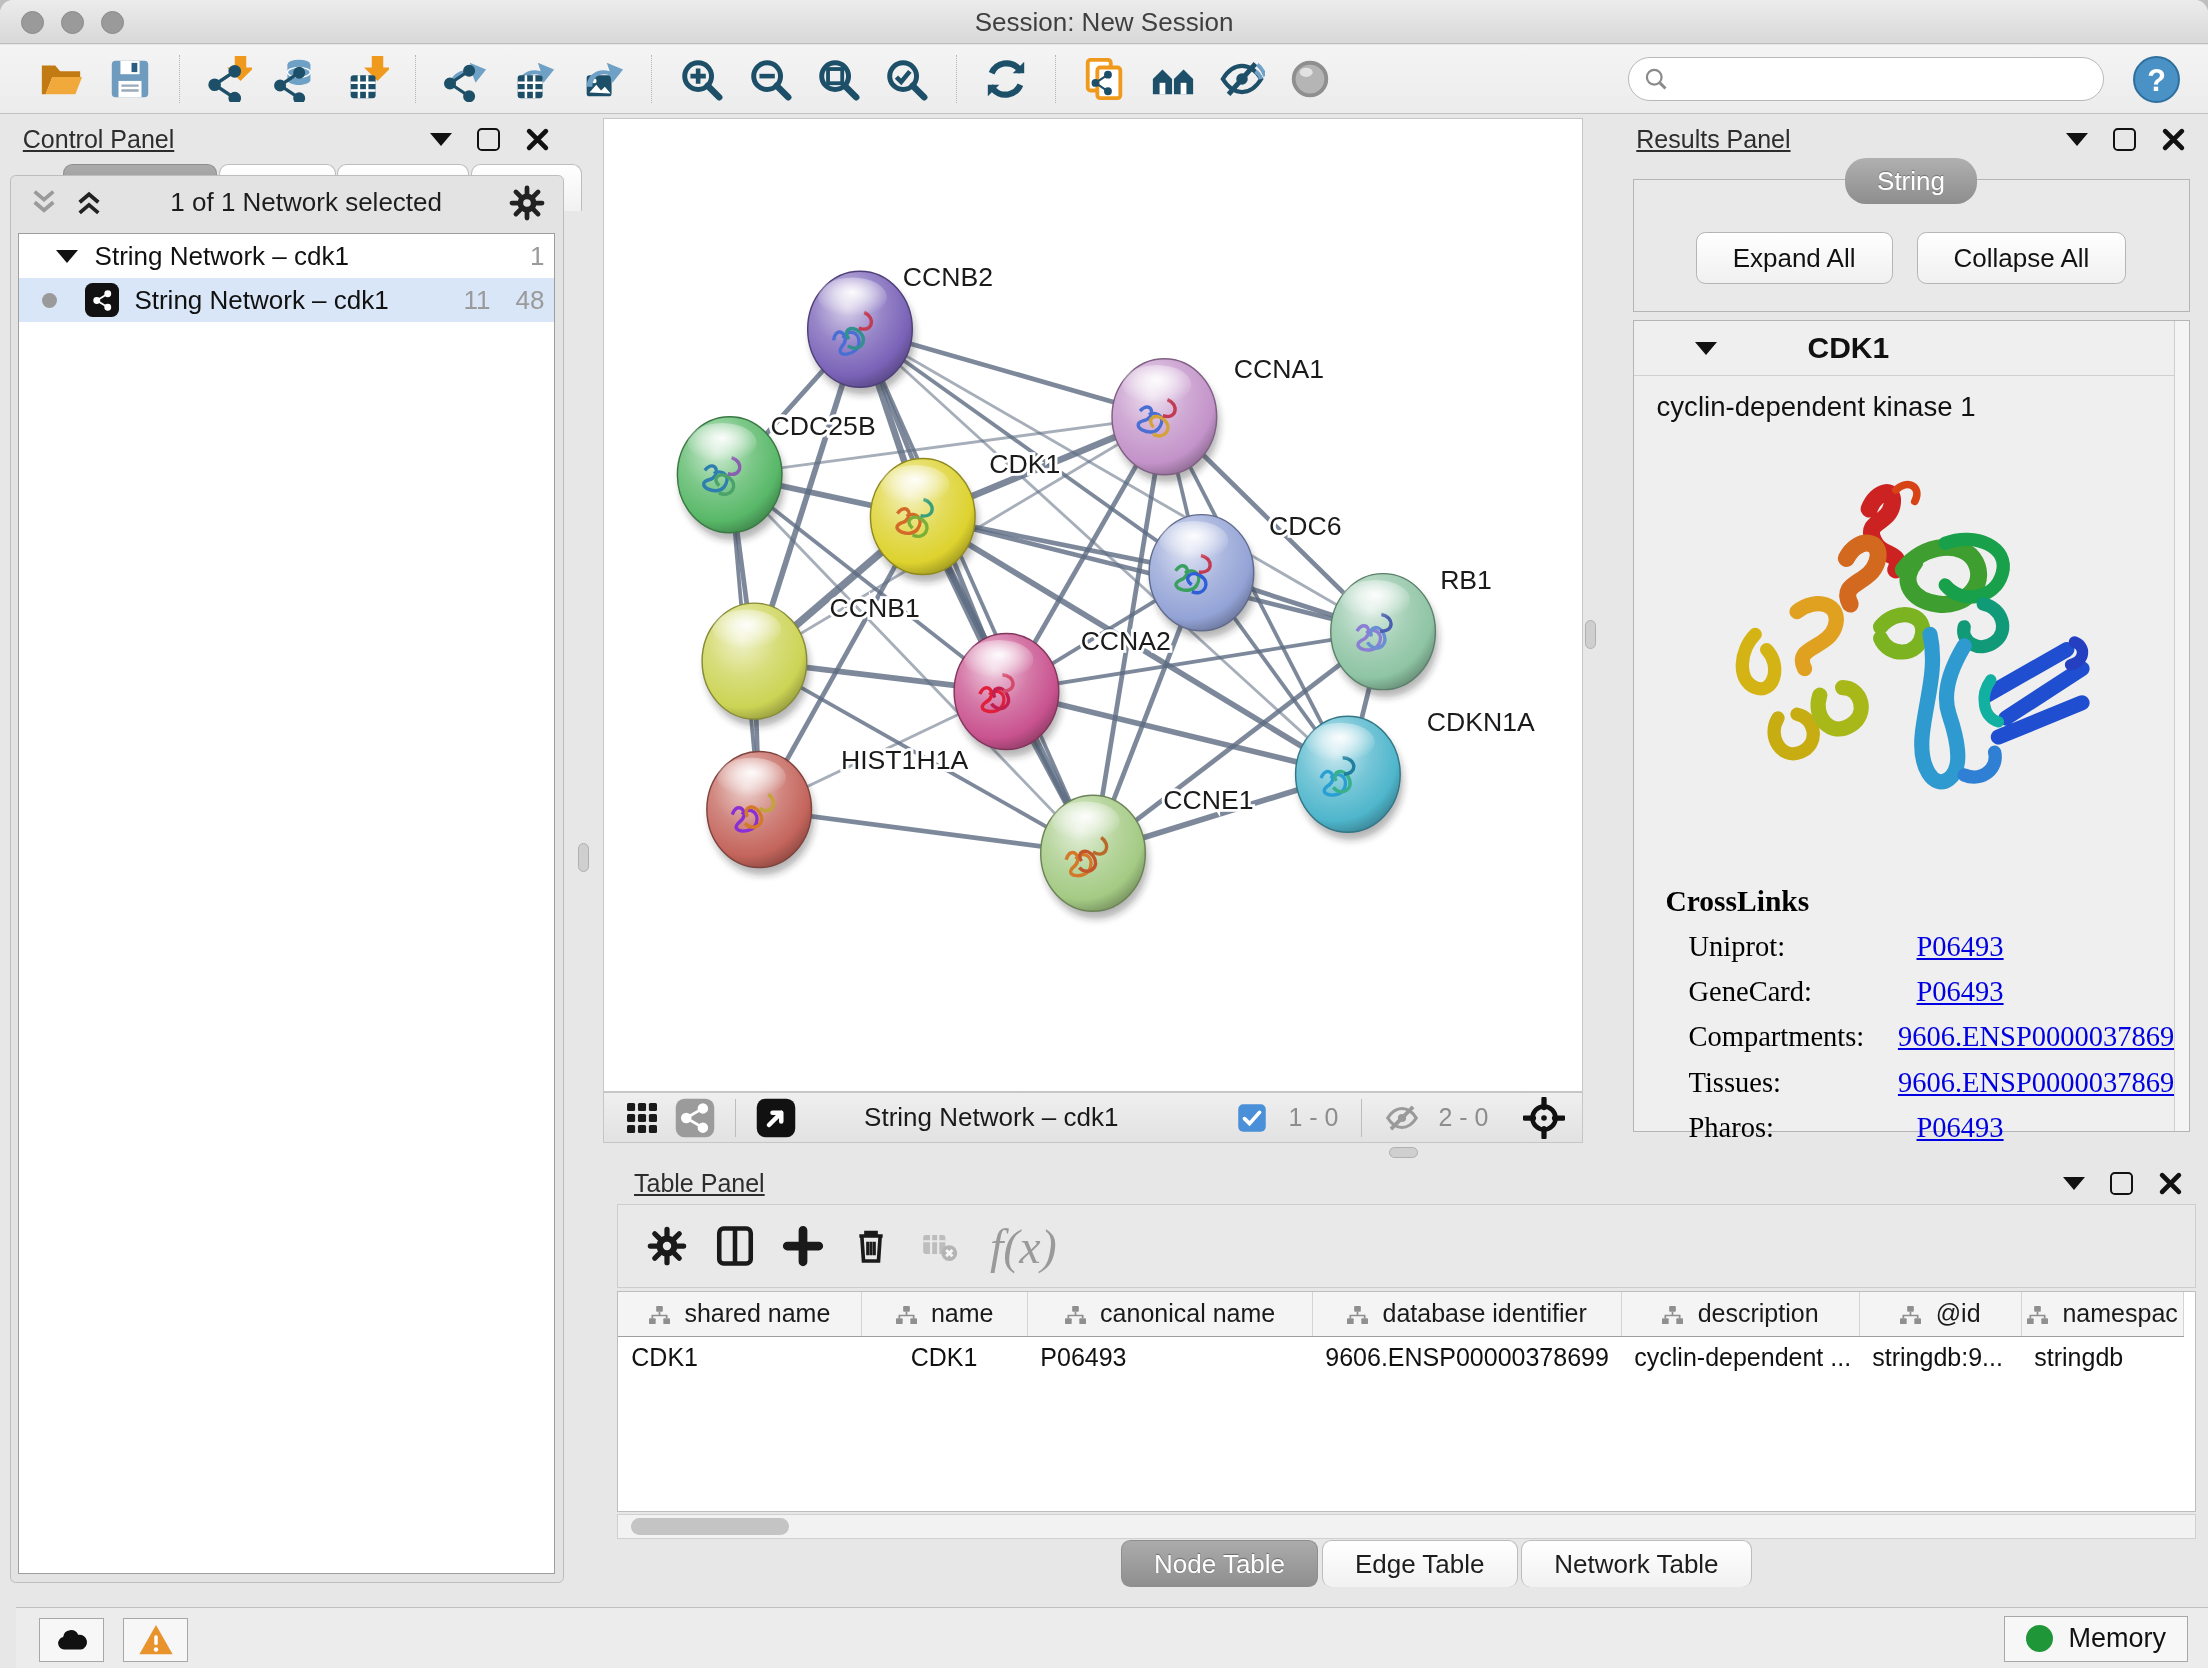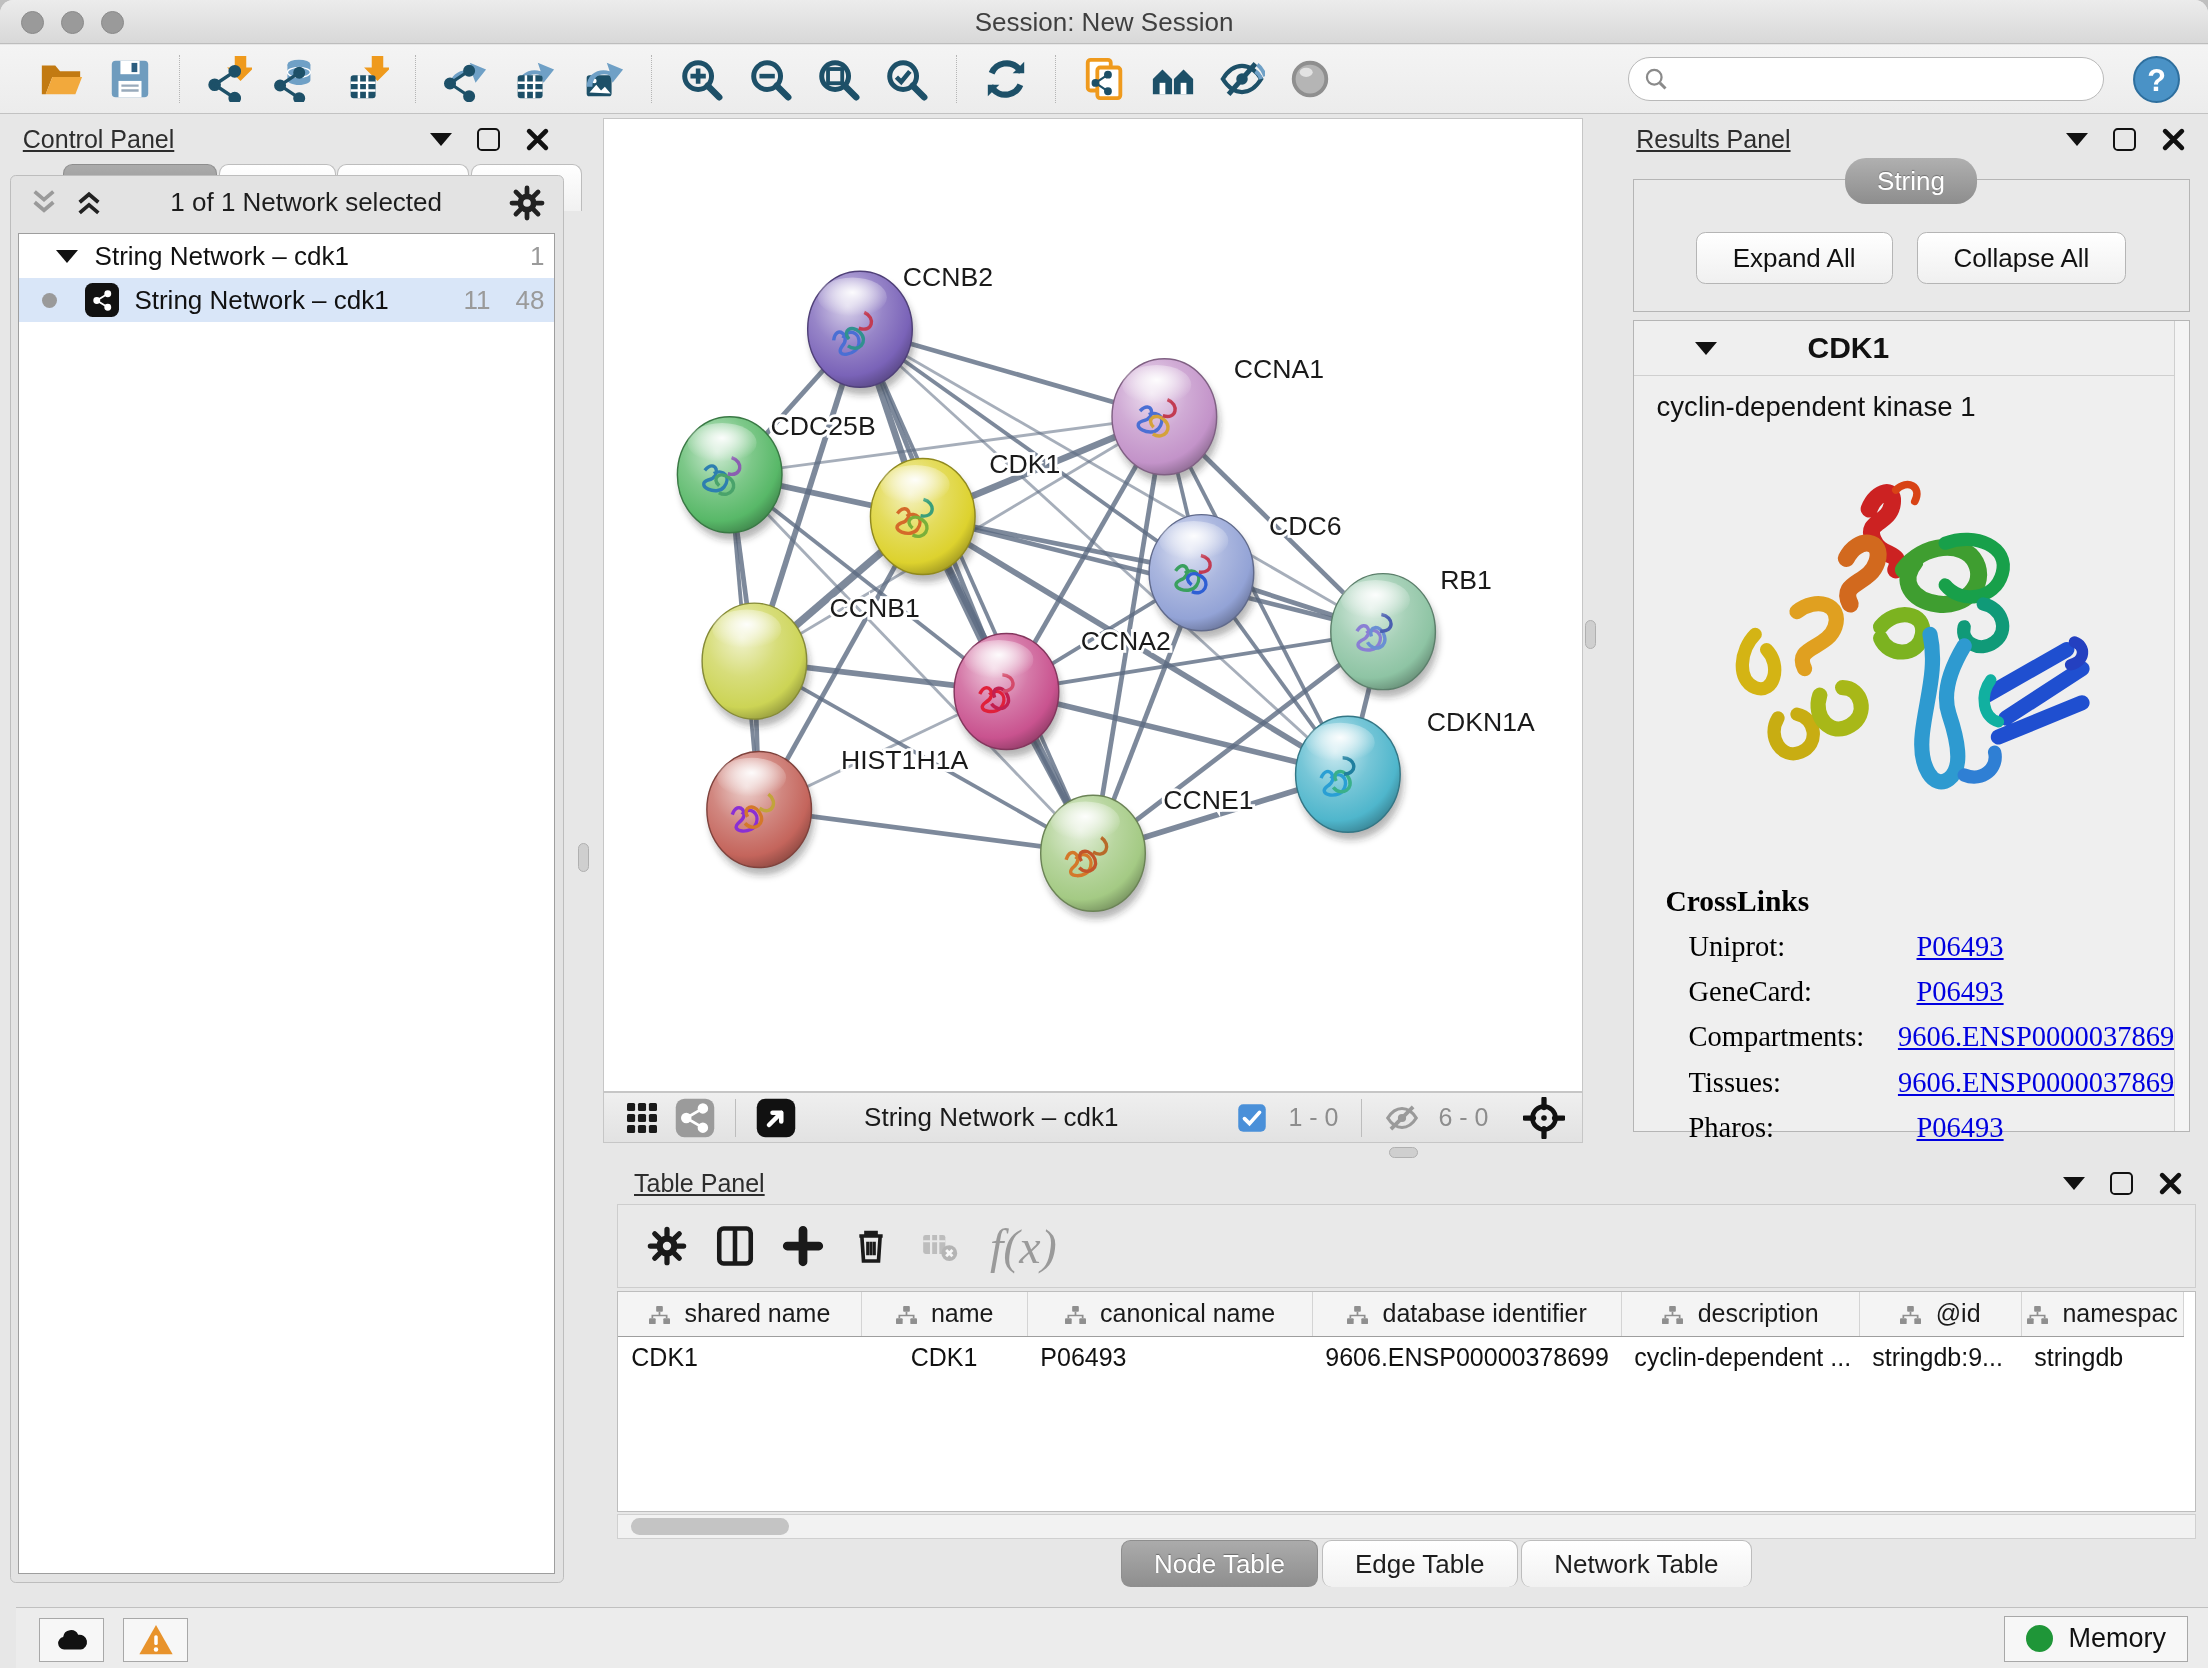--- a/index.html
+++ b/index.html
@@ -732,21 +732,21 @@
     </span>
     <span class="nb-count">1 - 0</span>
     <span class="nb-sep"></span>
     <span class="nb-ico">
       <svg width="38" height="38" viewBox="0 0 24 24">
           <path d="M3 12c2.5-4 6-6 9-6s6.5 2 9 6c-2.5 4-6 6-9 6s-6.5-2-9-6z" fill="none" stroke="#9a9a9a" stroke-width="2"></path>
           <circle cx="12" cy="12" r="2.6" fill="#9a9a9a"></circle>
           <path d="M5 19L19 5" stroke="#9a9a9a" stroke-width="2.4"></path>
         </svg>
     </span>
-    <span class="nb-count">6 - 0</span>
+    <span class="nb-count">2 - 0</span>
     <span class="nb-ico" style="margin-left:25px;">
       <svg width="42" height="42" viewBox="0 0 24 24">
           <circle cx="12" cy="12" r="6.6" fill="none" stroke="#111" stroke-width="2.6"></circle>
           <path d="M12 1v5M12 18v5M1 12h5M18 12h5" stroke="#111" stroke-width="3" stroke-linecap="round"></path>
           <circle cx="12" cy="12" r="1.6" fill="#111"></circle>
         </svg>
     </span>
   </div>
 
   <div class="results-panel">

